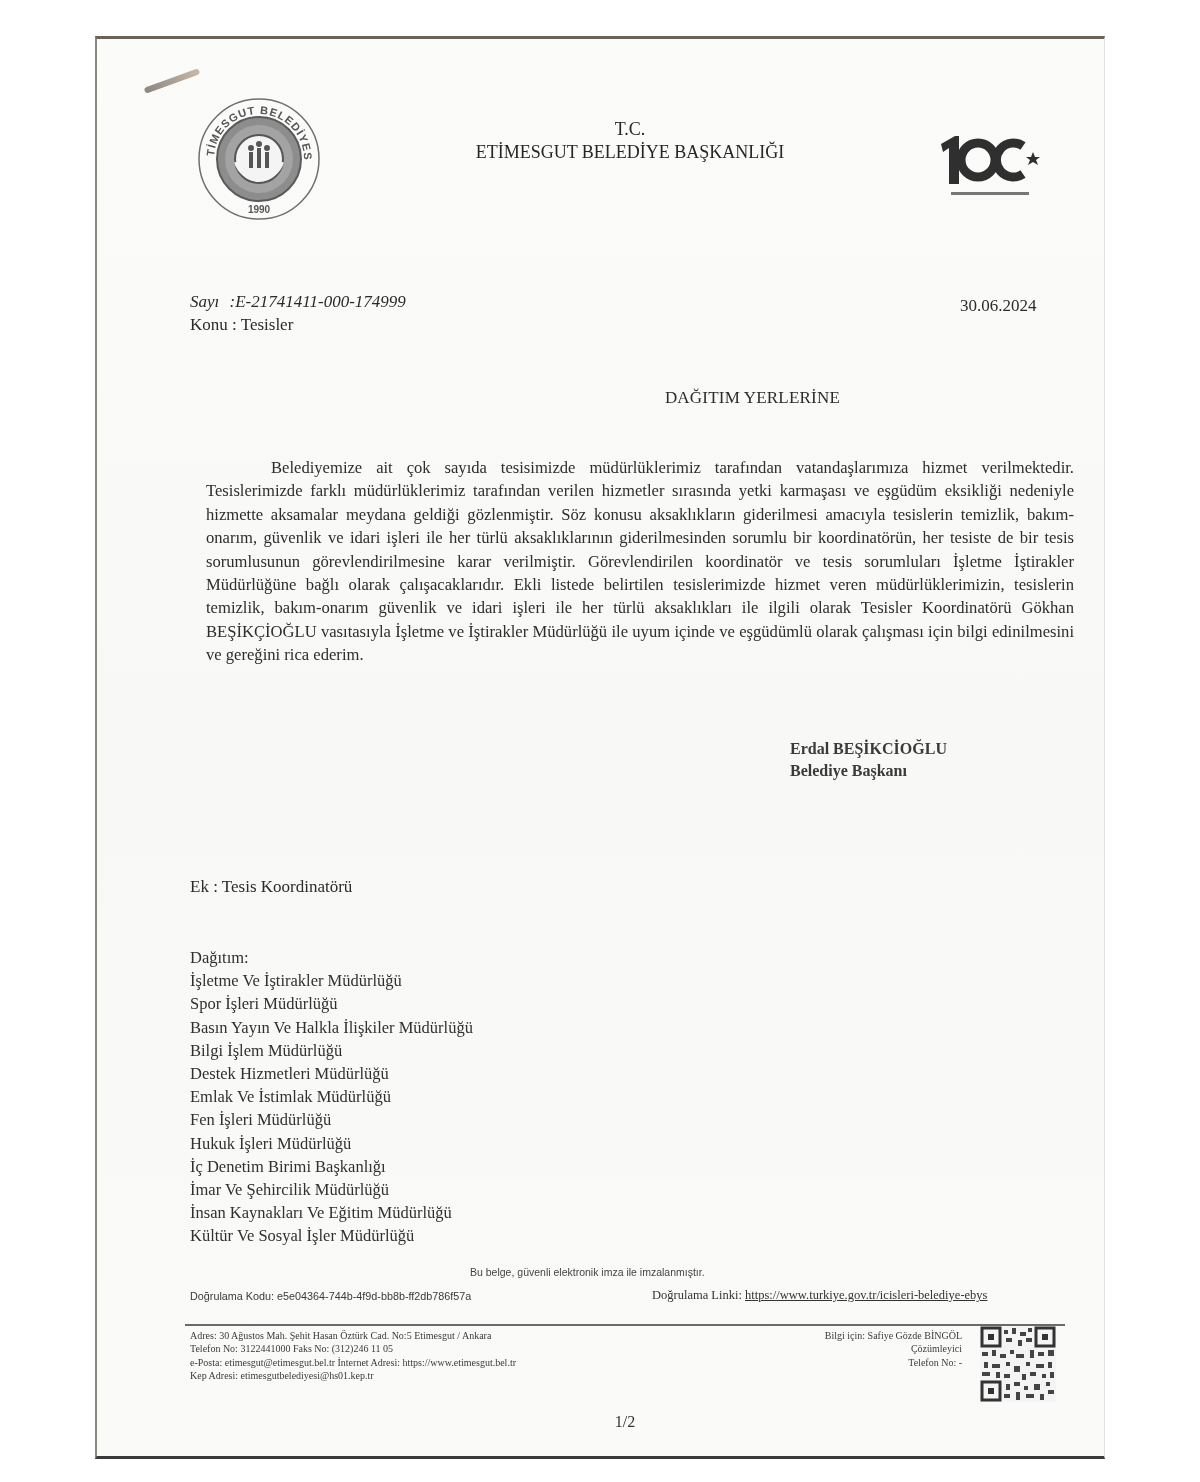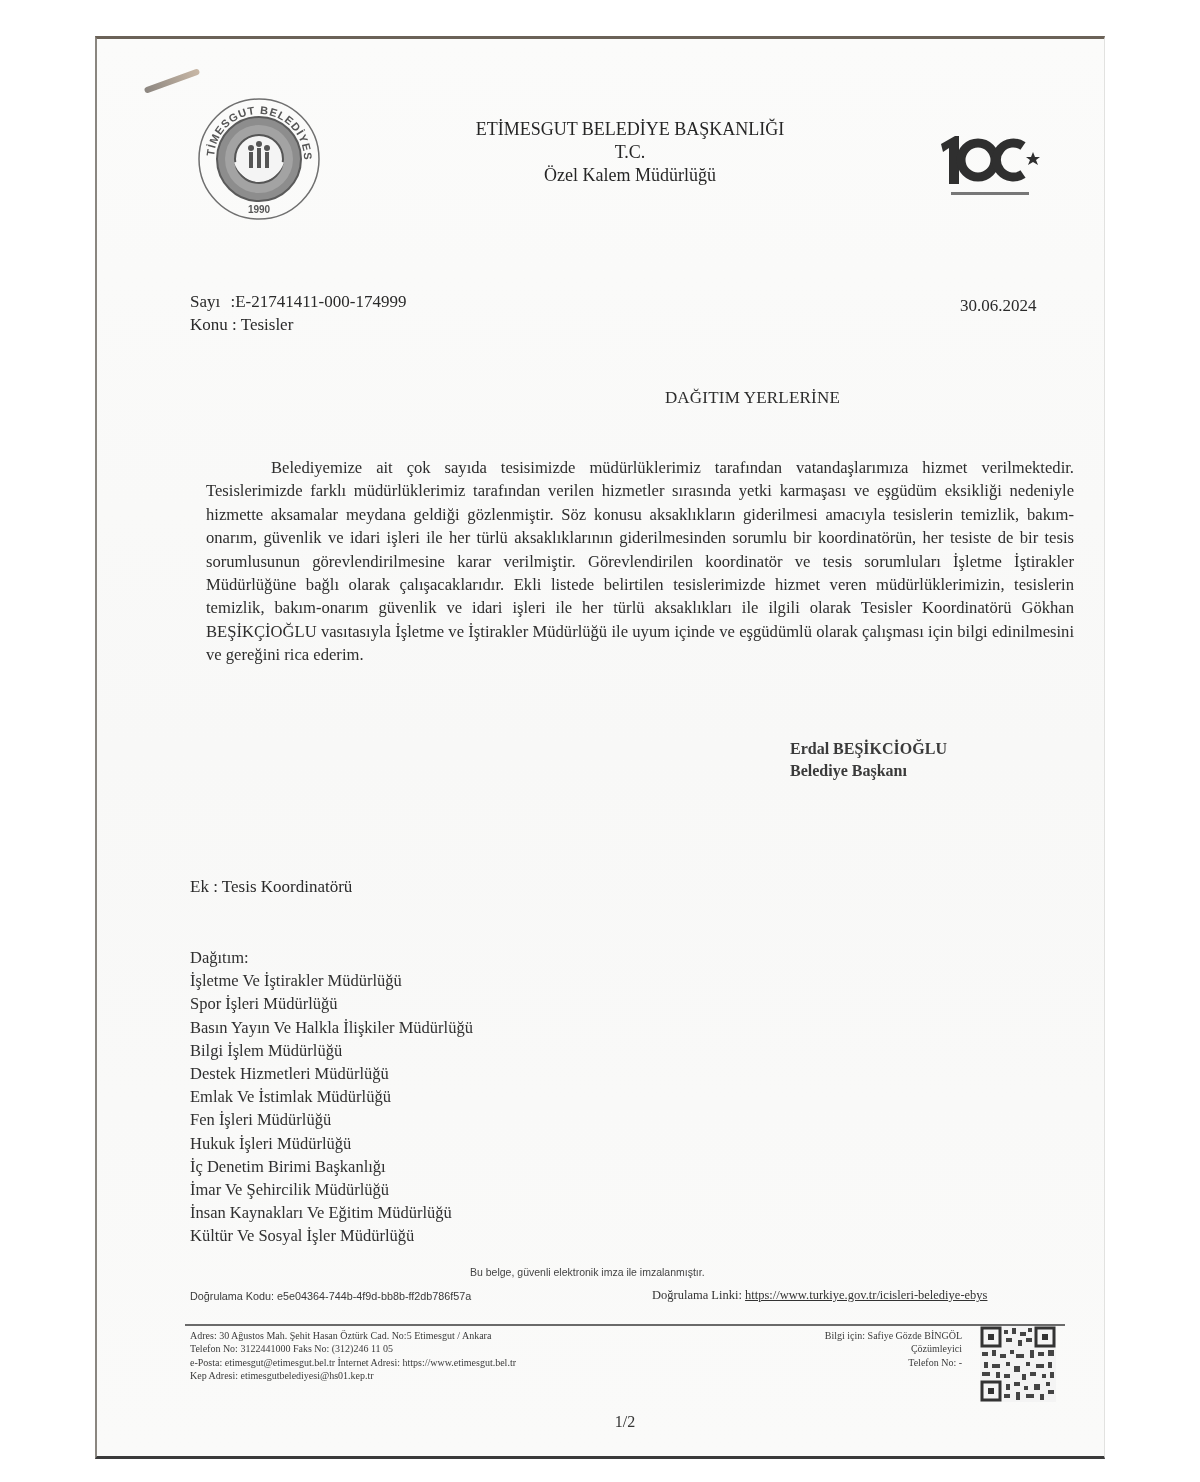--- a/index.html
+++ b/index.html
@@ -55,21 +55,21 @@
       font-size: 18px;
       line-height: 23px;
       color: #262626;
     }
 
     
     .meta-line {
       font-size: 17px;
       color: #2a2a2a;
     }
-    .sayi { left: 190px; top: 292px; }
+    .sayi { left: 190px; top: 292px; font-style: italic; }
     .konu { left: 190px; top: 315px; }
     .date { left: 960px; top: 296px; font-size: 17px; }
     .addressee {
       left: 400px; top: 388px; width: 440px;
       text-align: right;
       font-size: 17px;
       letter-spacing: 0.2px;
     }
 
     
@@ -181,23 +181,22 @@
     <circle cx="63" cy="48" r="3" fill="#555"></circle>
     <circle cx="71" cy="52" r="3" fill="#555"></circle>
     <text font-family="Liberation Sans, sans-serif" font-size="11" font-weight="bold" fill="#555" letter-spacing="1">
       <textPath href="#sealArc" startOffset="50%" text-anchor="middle">ETİMESGUT BELEDİYESİ</textPath>
     </text>
     <text x="63" y="117" text-anchor="middle" font-family="Liberation Sans, sans-serif" font-size="10" font-weight="bold" fill="#555">1990</text>
   </svg>
 </div>
 
 <div class="abs header-center">
+  <div>T.C.</div>
   <div>ETİMESGUT BELEDİYE BAŞKANLIĞI</div>
-  <div>T.C.</div>
-  <div>Özel Kalem Müdürlüğü</div>
 </div>
 
 <div class="abs logo100">
   <svg width="110" height="72" viewBox="0 0 110 72">
     <path d="M 6 14 L 20 6 L 24 6 L 24 54 L 14 54 L 14 18 L 8 22 Z" fill="#2f2f2f"></path>
     <circle cx="43" cy="30" r="17" fill="none" stroke="#2f2f2f" stroke-width="9"></circle>
     <path d="M 88 16 A 17 17 0 1 0 88 44" fill="none" stroke="#2f2f2f" stroke-width="9"></path>
     <polygon points="98,22 100,27 105,27 101,30 103,35 98,32 93,35 95,30 91,27 96,27" fill="#2f2f2f"></polygon>
     <rect x="16" y="62" width="78" height="3" fill="#777"></rect>
   </svg>

